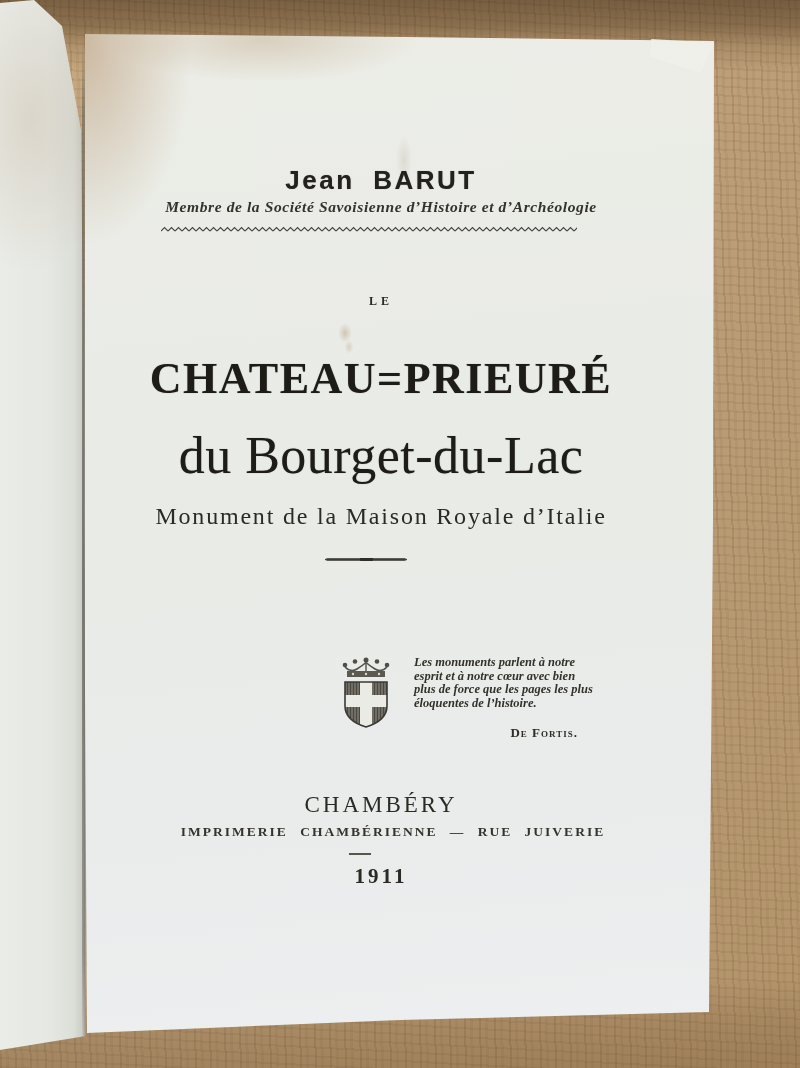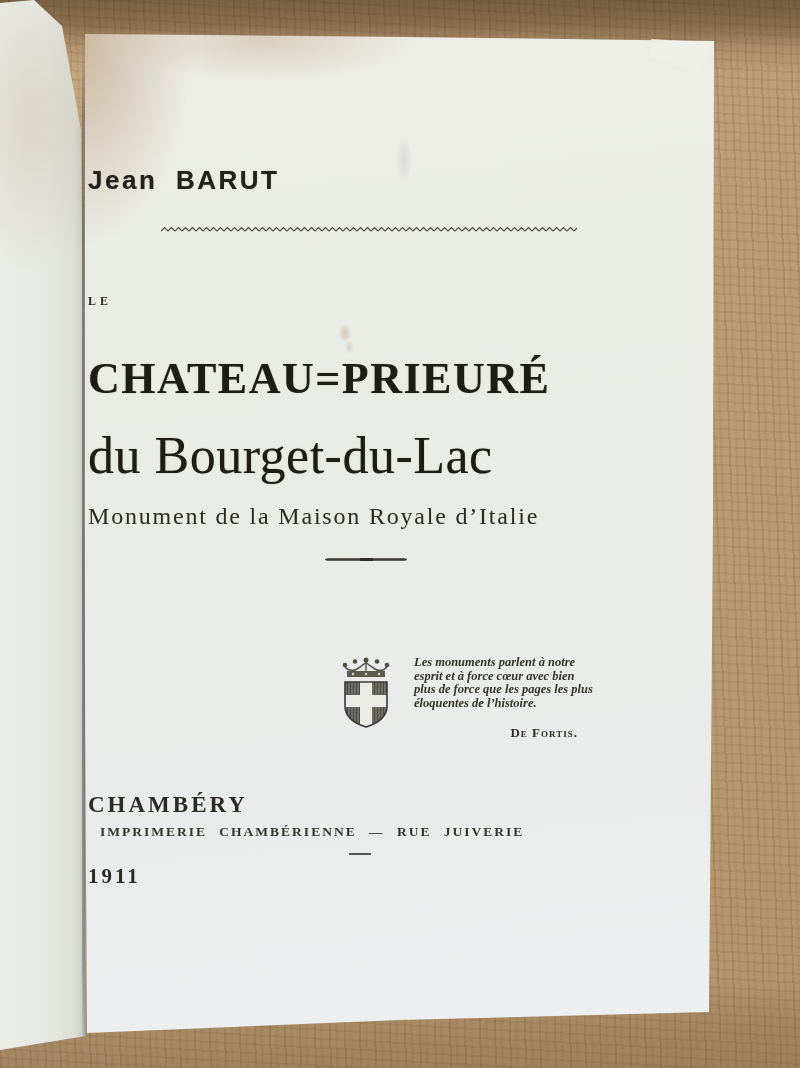--- a/index.html
+++ b/index.html
@@ -39,56 +39,57 @@
       linear-gradient(175deg, #ecede7 0%, #e9ebe6 45%, #eaecec 78%, #edeff0 100%);
     clip-path:polygon(1px 34px, 320px 37px, 630px 41px, 629px 520px, 625px 1012px, 316px 1020px, 3px 1033px, 0px 520px);
     filter:drop-shadow(2px 2px 2px rgba(85,55,25,.45));
   }
   .corner-fold{
     position:absolute; left:650px; top:35px; width:64px; height:40px; z-index:2;
     background:#eff0ea; opacity:.9;
     clip-path:polygon(2% 10%, 100% 20%, 80% 95%, 0 55%);
   }
   
-  .tp-text{position:absolute; left:4px; width:570px; text-align:left; white-space:nowrap;}
+  .tp-text{position:absolute; left:12px; width:570px; text-align:center; white-space:nowrap;}
   .author{top:165px; font-family:"Liberation Sans",sans-serif; font-weight:bold; font-size:26px; letter-spacing:2.5px; word-spacing:9px; color:#22211c; text-shadow:0 0 1px rgba(40,40,36,.45);}
   .affiliation{top:198px; font-style:italic; font-weight:bold; font-size:15.5px; letter-spacing:.6px; color:#33322b;}
   .zigzag{position:absolute; left:77px; top:226px; width:416px; height:7px;}
   .article{top:294px; font-weight:bold; font-size:12px; letter-spacing:4px; color:#2b2a24;}
   .main-title{top:353px; font-weight:bold; font-size:44px; letter-spacing:1.5px; color:#1d1c17; text-shadow:0 0 1px rgba(30,30,26,.4);}
   .sub-title{top:426px; font-weight:normal; font-size:52px; letter-spacing:.5px; color:#1d1c17; text-shadow:0 0 1px rgba(30,30,26,.4);}
   .series{top:503px; font-size:24px; letter-spacing:1.8px; color:#2b2a24;}
   .divider{position:absolute; left:241px; top:558px; width:82px; height:3px;
     background:linear-gradient(90deg, rgba(60,58,52,0) 0, rgba(60,58,52,.8) 3%, rgba(60,58,52,.8) 97%, rgba(60,58,52,0) 100%);
     -webkit-mask:linear-gradient(90deg,#000 0 43%, #000 43% 57%, #000 57% 100%);
   }
   .divider::after{content:""; position:absolute; left:35px; top:-1px; width:13px; height:4px; background:#2e2d28; border-radius:1px;}
   .divider-line{position:absolute; left:241px; top:559px; width:82px; height:1px; background:#4a4942;}
   .classification{top:598px; font-family:"Liberation Sans",sans-serif; font-weight:bold; font-size:19.5px; letter-spacing:.4px; word-spacing:4px; color:#26251f;}
   .crest{position:absolute; left:253px; top:655px; width:58px; height:76px;}
   .epigraph{position:absolute; left:330px; top:656px; width:178px; text-align:left;
     font-style:italic; font-weight:bold; font-size:12.5px; line-height:13.5px; color:#33322a; white-space:nowrap;}
   .epigraph .attr{display:block; text-align:right; padding-right:14px; margin-top:16px;
     font-style:normal; font-variant:small-caps; letter-spacing:1px; font-size:13px; color:#2e2d26;}
-  .city{top:792px; font-size:23px; font-weight:bold; letter-spacing:3px; color:#2b2a24;}
+  .city{top:792px; font-size:23px; font-weight:normal; letter-spacing:3px; color:#2b2a24;}
   .printer{top:824px; font-size:13.5px; font-weight:bold; letter-spacing:2px; word-spacing:7px; color:#34332c;margin-left:12px;}
   .imprint-divider{position:absolute; left:265px; top:853px; width:22px; height:2px; background:#57564e;}
   .year{top:864px; font-size:21px; font-weight:bold; letter-spacing:3px; color:#2b2a24;}
 </style>
 </head>
 <body>
 
 <div class="photo">
 
   <div class="left-page"></div>
 
   <div class="title-page">
 
     <div class="tp-text author">Jean BARUT</div>
 
+    <div class="tp-text affiliation">Membre de la Société Savoisienne d’Histoire et d’Archéologie</div>
 
     <svg class="zigzag" viewBox="0 0 416 7" preserveAspectRatio="none">
       <defs>
         <pattern id="zz" width="7" height="7" patternUnits="userSpaceOnUse">
           <path d="M0 5 L3.5 1.5 L7 5" fill="none" stroke="#43423b" stroke-width="1.1"></path>
         </pattern>
       </defs>
       <rect width="416" height="7" fill="url(#zz)"></rect>
     </svg>
 
@@ -130,21 +131,21 @@
       <path d="M8 27 H50 V51 C50 61 42 68 29 72 C16 68 8 61 8 51 Z" fill="url(#hatch)"></path>
       <g clip-path="url(#shieldClip)">
         <rect x="23" y="25" width="12" height="50" fill="#e9ebe4"></rect>
         <rect x="6" y="40" width="46" height="12" fill="#e9ebe4"></rect>
       </g>
       <path d="M8 27 H50 V51 C50 61 42 68 29 72 C16 68 8 61 8 51 Z" fill="none" stroke="#3b3933" stroke-width="1.6"></path>
     </svg>
 
     <div class="epigraph">
       <span style="display:block">Les monuments parlent à notre</span>
-      <span style="display:block">esprit et à force cœur avec bien</span>
+      <span style="display:block">esprit et à notre cœur avec bien</span>
       <span style="display:block">plus de force que les pages les plus</span>
       <span style="display:block">éloquentes de l’histoire.</span>
       <span class="attr">De Fortis.</span>
     </div>
 
     <div class="tp-text city">CHAMBÉRY</div>
 
     <div class="tp-text printer">IMPRIMERIE CHAMBÉRIENNE — RUE JUIVERIE</div>
 
     <div class="imprint-divider"></div>

